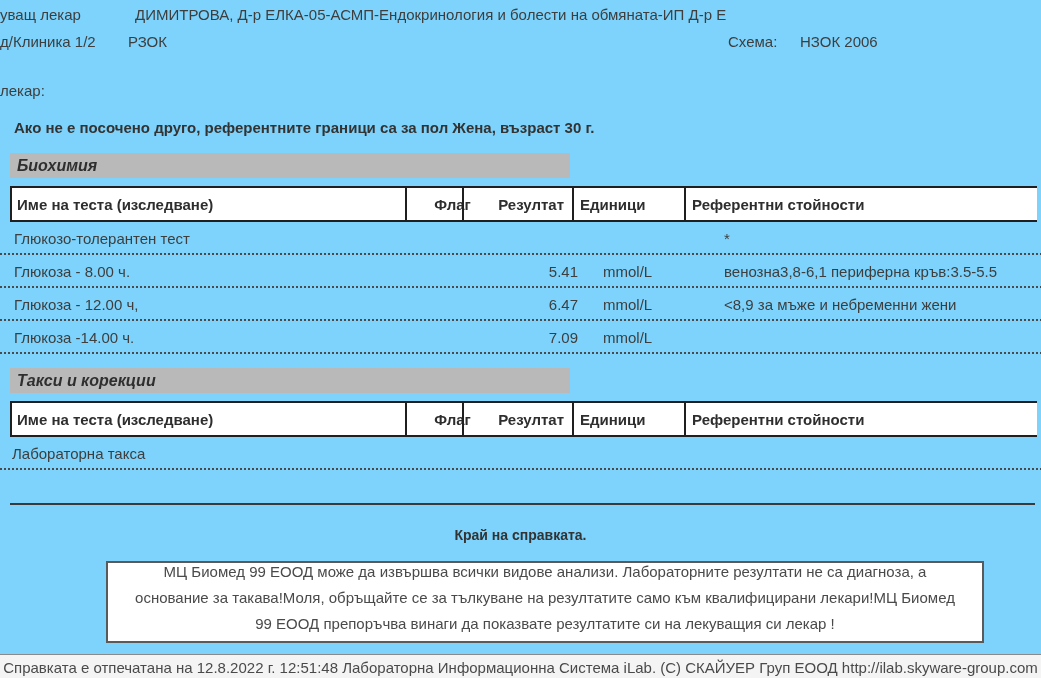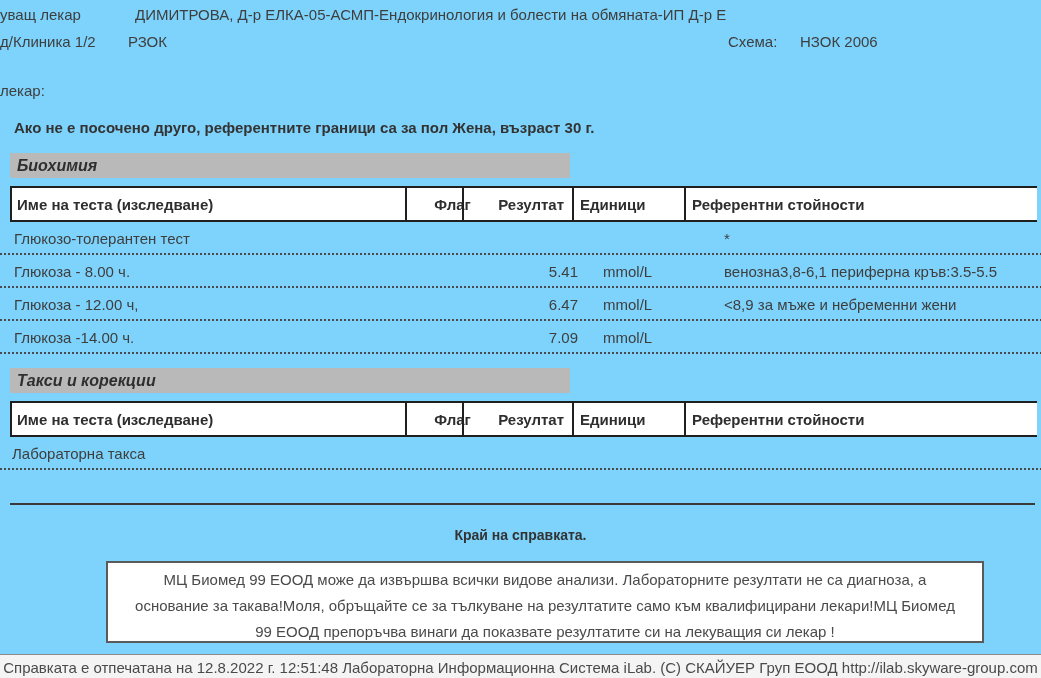--- a/index.html
+++ b/index.html
@@ -54,21 +54,21 @@
   .r-ref    { flex:1; padding-left:6px; }
 
   .solid-rule { position:absolute; left:10px; width:1025px; height:2px; background:#3a3a3a; }
 
   .end-line { position:absolute; left:0; width:1041px; text-align:center;
               font-size:14px; font-weight:700; color:#333; }
 
   .disclaimer-box {
     position:absolute; left:106px; top:561px; width:878px; height:82px;
     border:2px solid #5a5a5a; background:#fff;
-    display:flex; align-items:flex-start; justify-content:center;
+    display:flex; align-items:flex-end; justify-content:center;
     padding:4px 18px;
   }
   .disclaimer-box .inner {
     font-size:15px; color:#4a4a4a; text-align:center; line-height:26px; white-space:normal;
   }
 
   .footer-rule { position:absolute; left:0; top:654px; width:1041px; height:1px; background:#8a8a8a; }
   .footer-strip { position:absolute; left:0; top:655px; width:1041px; height:23px; background:#f4f4f4; }
   .footer-text { position:absolute; left:0; top:659px; width:1041px; text-align:center;
                  font-size:15px; color:#4a4a4a; }

